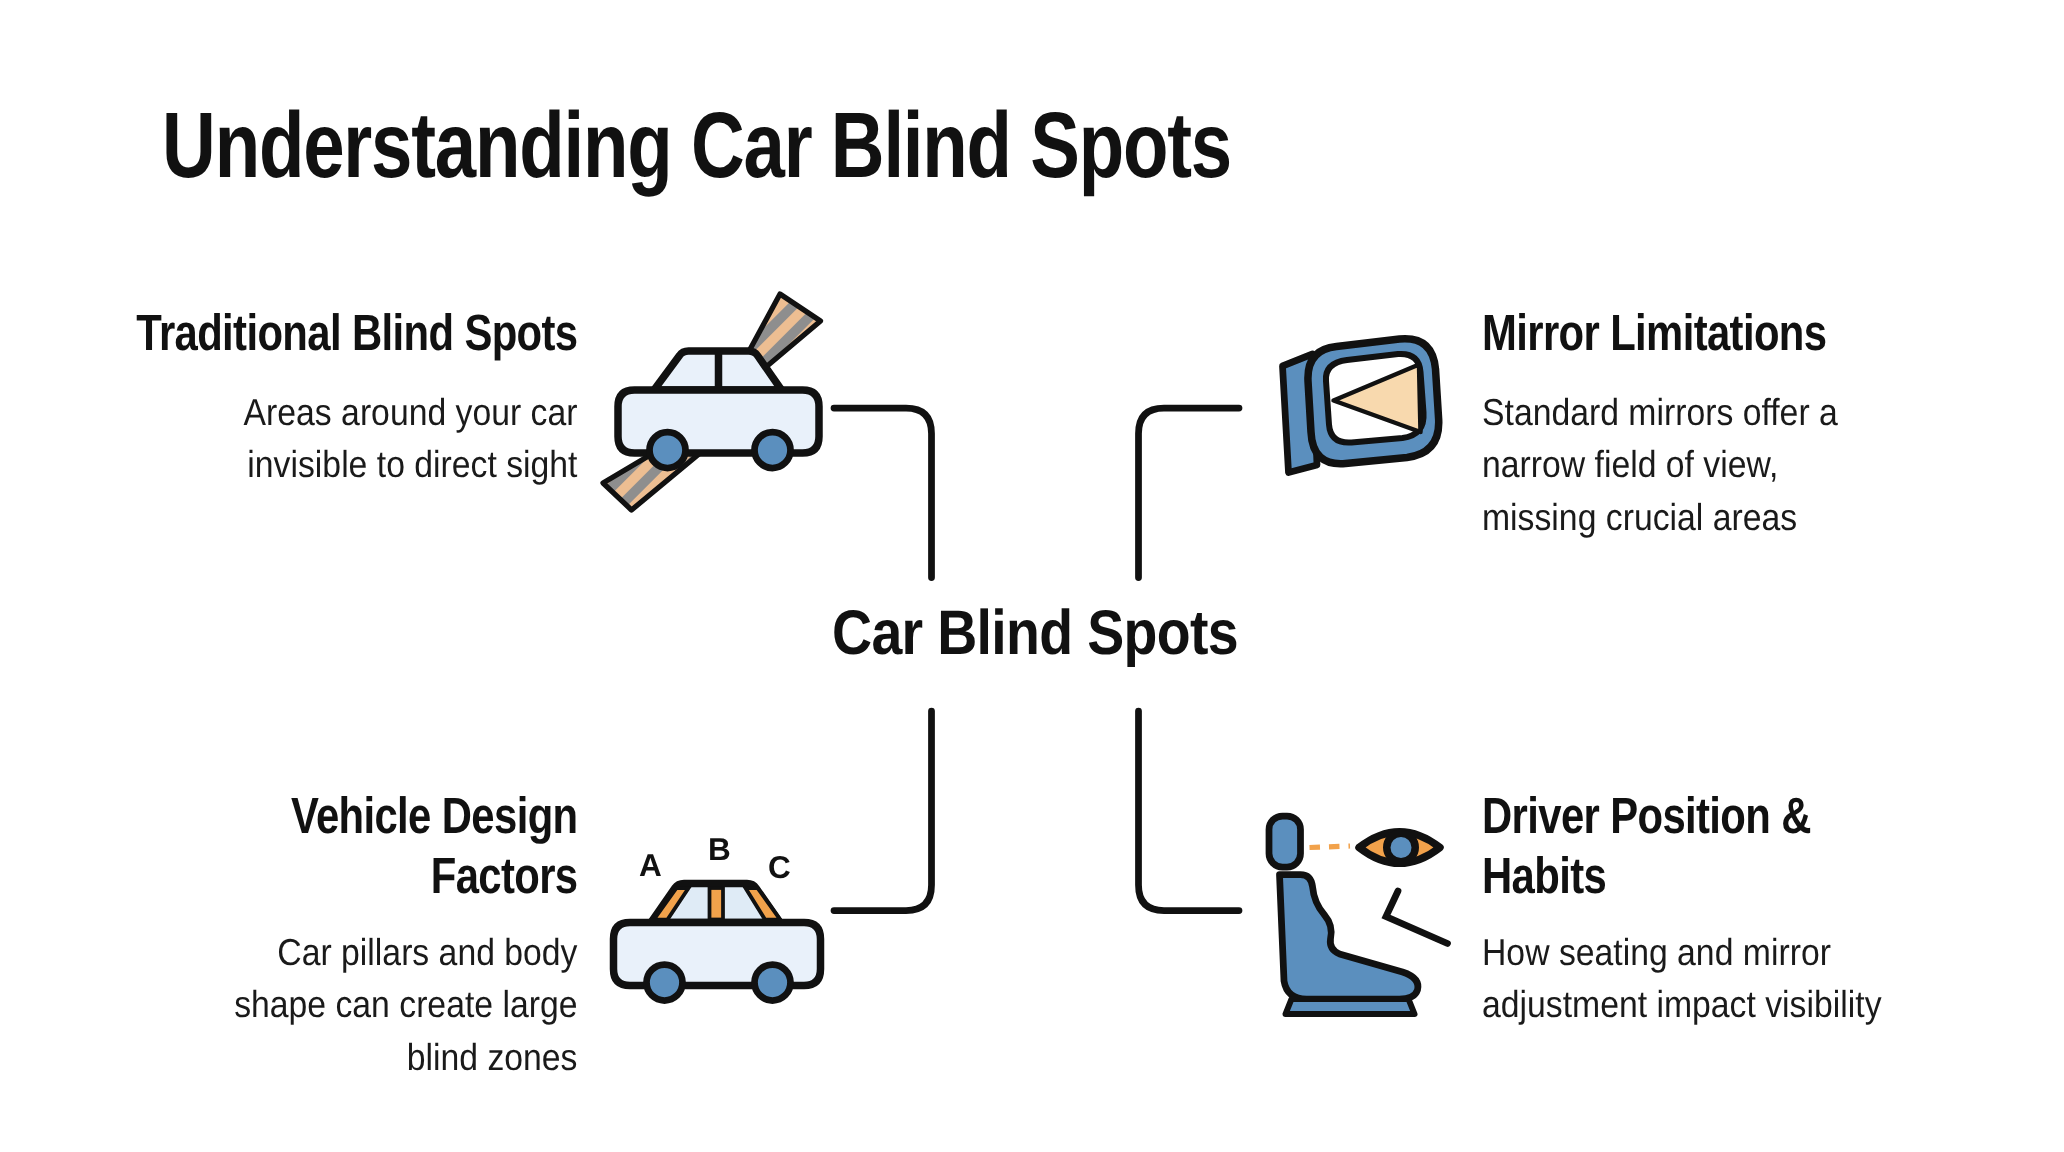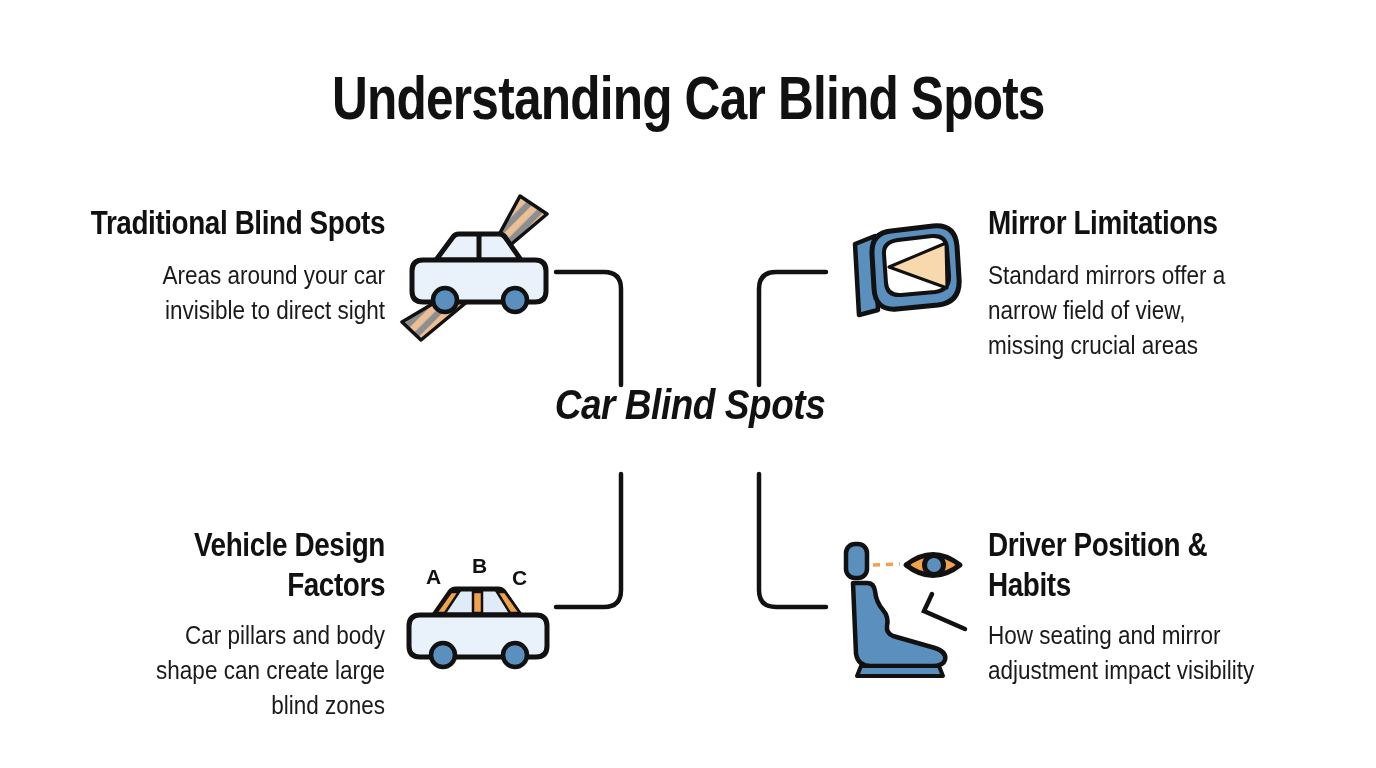--- a/index.html
+++ b/index.html
@@ -1,25 +1,25 @@
 <!DOCTYPE html>
 <html style="--background: #FFFFFF; --ink: #111111; --text: #1A1A1A; --car-body: #E9F1FA; --window-blue: #DFEBF6; --steel-blue: #5B8FBE; --orange: #F2A24B; --peach: #F8D9AE; --stripe-tan: #EDBE92; --stripe-gray: #8E8E8E;"><head>
 <meta charset="utf-8">
 <style>
   html,body{margin:0;padding:0;background:#fff;}
   .canvas{
     position:relative;width:1376px;height:768px;background:var(--background,#fff);
     font-family:"Liberation Sans",sans-serif;color:var(--ink,#111);overflow:hidden;
   }
-  .title{position:absolute;left:0;right:0;top:66px;margin:0;text-align:center;font-weight:700;}
+  .title{position:absolute;left:0;right:0;top:66px;margin:0;font-weight:700;padding-left:19px;}
   .title-text{display:inline-block;font-size:62px;line-height:64px;letter-spacing:-1px;
     transform:scaleX(.8);transform-origin:center top;white-space:nowrap;color:var(--ink);}
   .connectors{position:absolute;left:0;top:0;}
   .connectors path{stroke:var(--ink);stroke-width:4.5;fill:none;stroke-linecap:round;}
-  .center-label{position:absolute;left:690px;top:381px;transform:translateX(-50%);white-space:nowrap;font-style:italic;}
+  .center-label{position:absolute;left:690px;top:398px;transform:translateX(-50%);white-space:nowrap;}
   .center-label span{display:inline-block;font-size:42px;font-weight:700;letter-spacing:-.5px;
     transform:scaleX(.88);transform-origin:center top;color:var(--ink);}
   .section{position:absolute;}
   .sec-right{text-align:right;}
   .sec-left{text-align:left;}
   .heading-wrap{font-size:34px;font-weight:700;line-height:40px;letter-spacing:-.5px;color:var(--ink);}
   .sec-right .heading-wrap,.sec-right .body-wrap{transform-origin:right top;}
   .sec-left .heading-wrap,.sec-left .body-wrap{transform-origin:left top;}
   .heading-wrap{transform:scaleX(.82);}
   .body-wrap{font-size:25px;line-height:35px;font-weight:400;color:var(--text,#1a1a1a);transform:scaleX(.9);}

